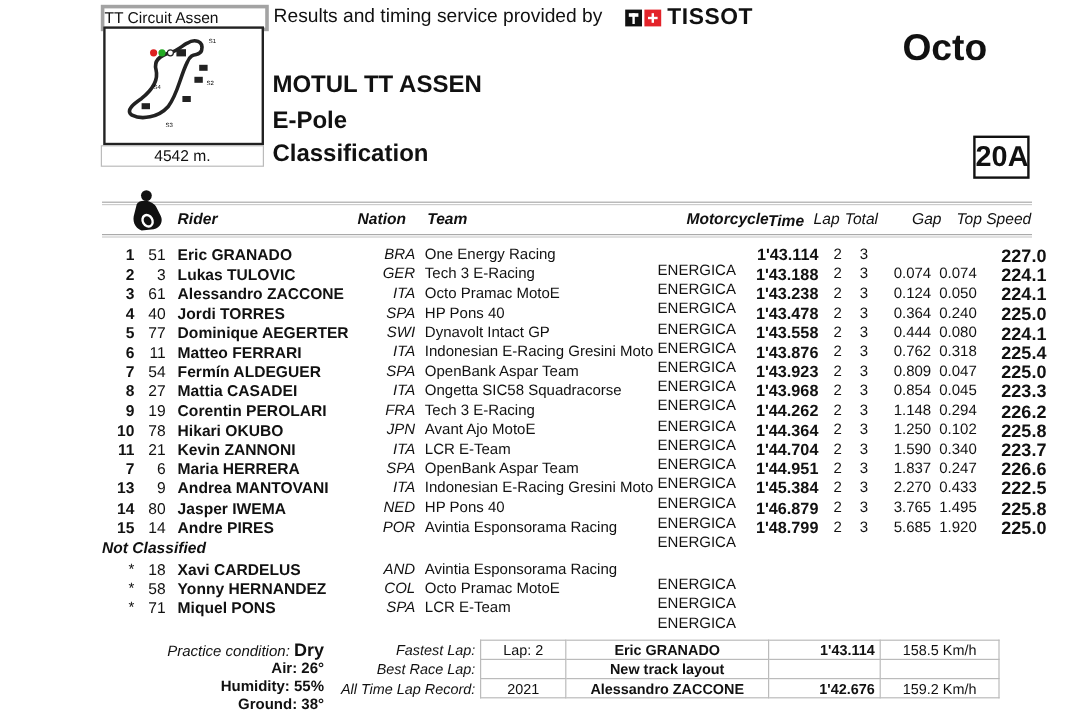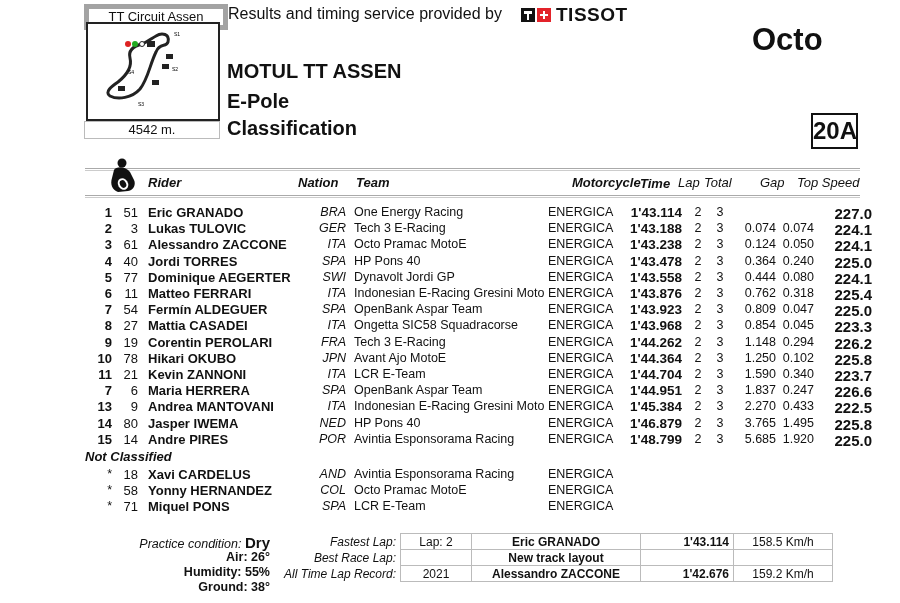--- a/index.html
+++ b/index.html
@@ -1,20 +1,20 @@
 <!DOCTYPE html>
 <html><head>
 <meta charset="utf-8">
 <style>
   html, body { margin:0; padding:0; background:#ffffff; }
   body { width:900px; height:603px; position:relative; overflow:hidden;
          font-family:"Liberation Sans", sans-serif; color:#111; }
   .abs { position:absolute; }
-  .circuit-name { left:84px; top:4px; width:134px; height:16px; border:5px solid #a3a3a3;
-         font-size:13px; text-align:center; line-height:16px; background:#fff; }
+  .circuit-name { left:84px; top:4px; width:134px; height:16px; border:3px solid #a3a3a3;
+         font-size:13px; text-align:left; line-height:16px; background:#fff; }
   .circuit-map { left:86px; top:22px; width:130px; height:95px; border:2px solid #222; background:#fff; }
   .circuit-len { left:84px; top:121px; width:134px; height:16px; border:1px solid #bbb;
          font-size:13px; text-align:center; line-height:16px; }
   .provided { left:228px; top:5px; font-size:16px; }
   .tissot { left:521px; top:6px; height:18px; display:flex; align-items:center; }
   .tissot .sq { width:14px; height:14px; display:inline-block; margin-right:2px; position:relative; }
   .tissot .sq.black { background:#111; }
   .tissot .sq.red { background:#e3232a; }
   .tissot .sq.black::after { content:""; position:absolute; left:3px; top:3px; width:8px; height:3px; background:#fff; }
   .tissot .sq.black::before { content:""; position:absolute; left:6px; top:3px; width:2px; height:9px; background:#fff; }
@@ -32,21 +32,21 @@
   .rider-icon { left:108px; top:158px; width:32px; height:36px; }
   .hdr { top:175px; font-size:13px; font-style:italic; }
   .hdr.b { font-weight:bold; }
   .row { position:absolute; left:0; width:900px; height:16px; font-size:12.5px; }
   .row span { position:absolute; top:0; white-space:nowrap; }
   .c-pos { left:88px; width:24px; text-align:right; font-weight:bold; font-size:13px; }
   .c-num { left:112px; width:26px; text-align:right; font-size:13px; }
   .c-name { left:148px; font-weight:bold; font-size:13px; }
   .c-nat { left:300px; width:46px; text-align:right;font-style:italic; }
   .c-team { left:354px; }
-  .c-moto { left:548px; }
+  .c-moto { left:548px;margin-top:13px; }
   .c-time { left:618px; width:64px; text-align:right; font-weight:bold; font-size:13.5px; }
   .c-lap { left:693px; width:10px; text-align:center; }
   .c-tot { left:715px; width:10px; text-align:center; }
   .c-gap1 { left:736px; width:40px; text-align:right; }
   .c-gap2 { left:776px; width:38px; text-align:right; }
   .c-spd { left:820px; width:52px; text-align:right; font-weight:bold; font-size:15px; }
   .nc-title { left:85px; top:449px; font-size:13px; font-weight:bold; font-style:italic; }
   .nc-star { left:96px; width:16px; text-align:right; }
   .conditions { left:110px; top:535px; width:160px; font-size:12.5px; }
   .cond-line { text-align:right; height:15px; line-height:15px; font-weight:bold; }
@@ -172,21 +172,21 @@
       <span class="c-tot">3</span>
       <span class="c-gap1">0.364</span>
       <span class="c-gap2">0.240</span>
       <span class="c-spd">225.0</span>
     </div>
     <div class="row" style="top: 269.8px;">
       <span class="c-pos">5</span>
       <span class="c-num">77</span>
       <span class="c-name">Dominique AEGERTER</span>
       <span class="c-nat">SWI</span>
-      <span class="c-team">Dynavolt Jordi GP</span>
+      <span class="c-team">Dynavolt Intact GP</span>
       <span class="c-moto">ENERGICA</span>
       <span class="c-time">1'43.558</span>
       <span class="c-lap">2</span>
       <span class="c-tot">3</span>
       <span class="c-gap1">0.444</span>
       <span class="c-gap2">0.080</span>
       <span class="c-spd">224.1</span>
     </div>
     <div class="row" style="top: 286px;">
       <span class="c-pos">6</span>

